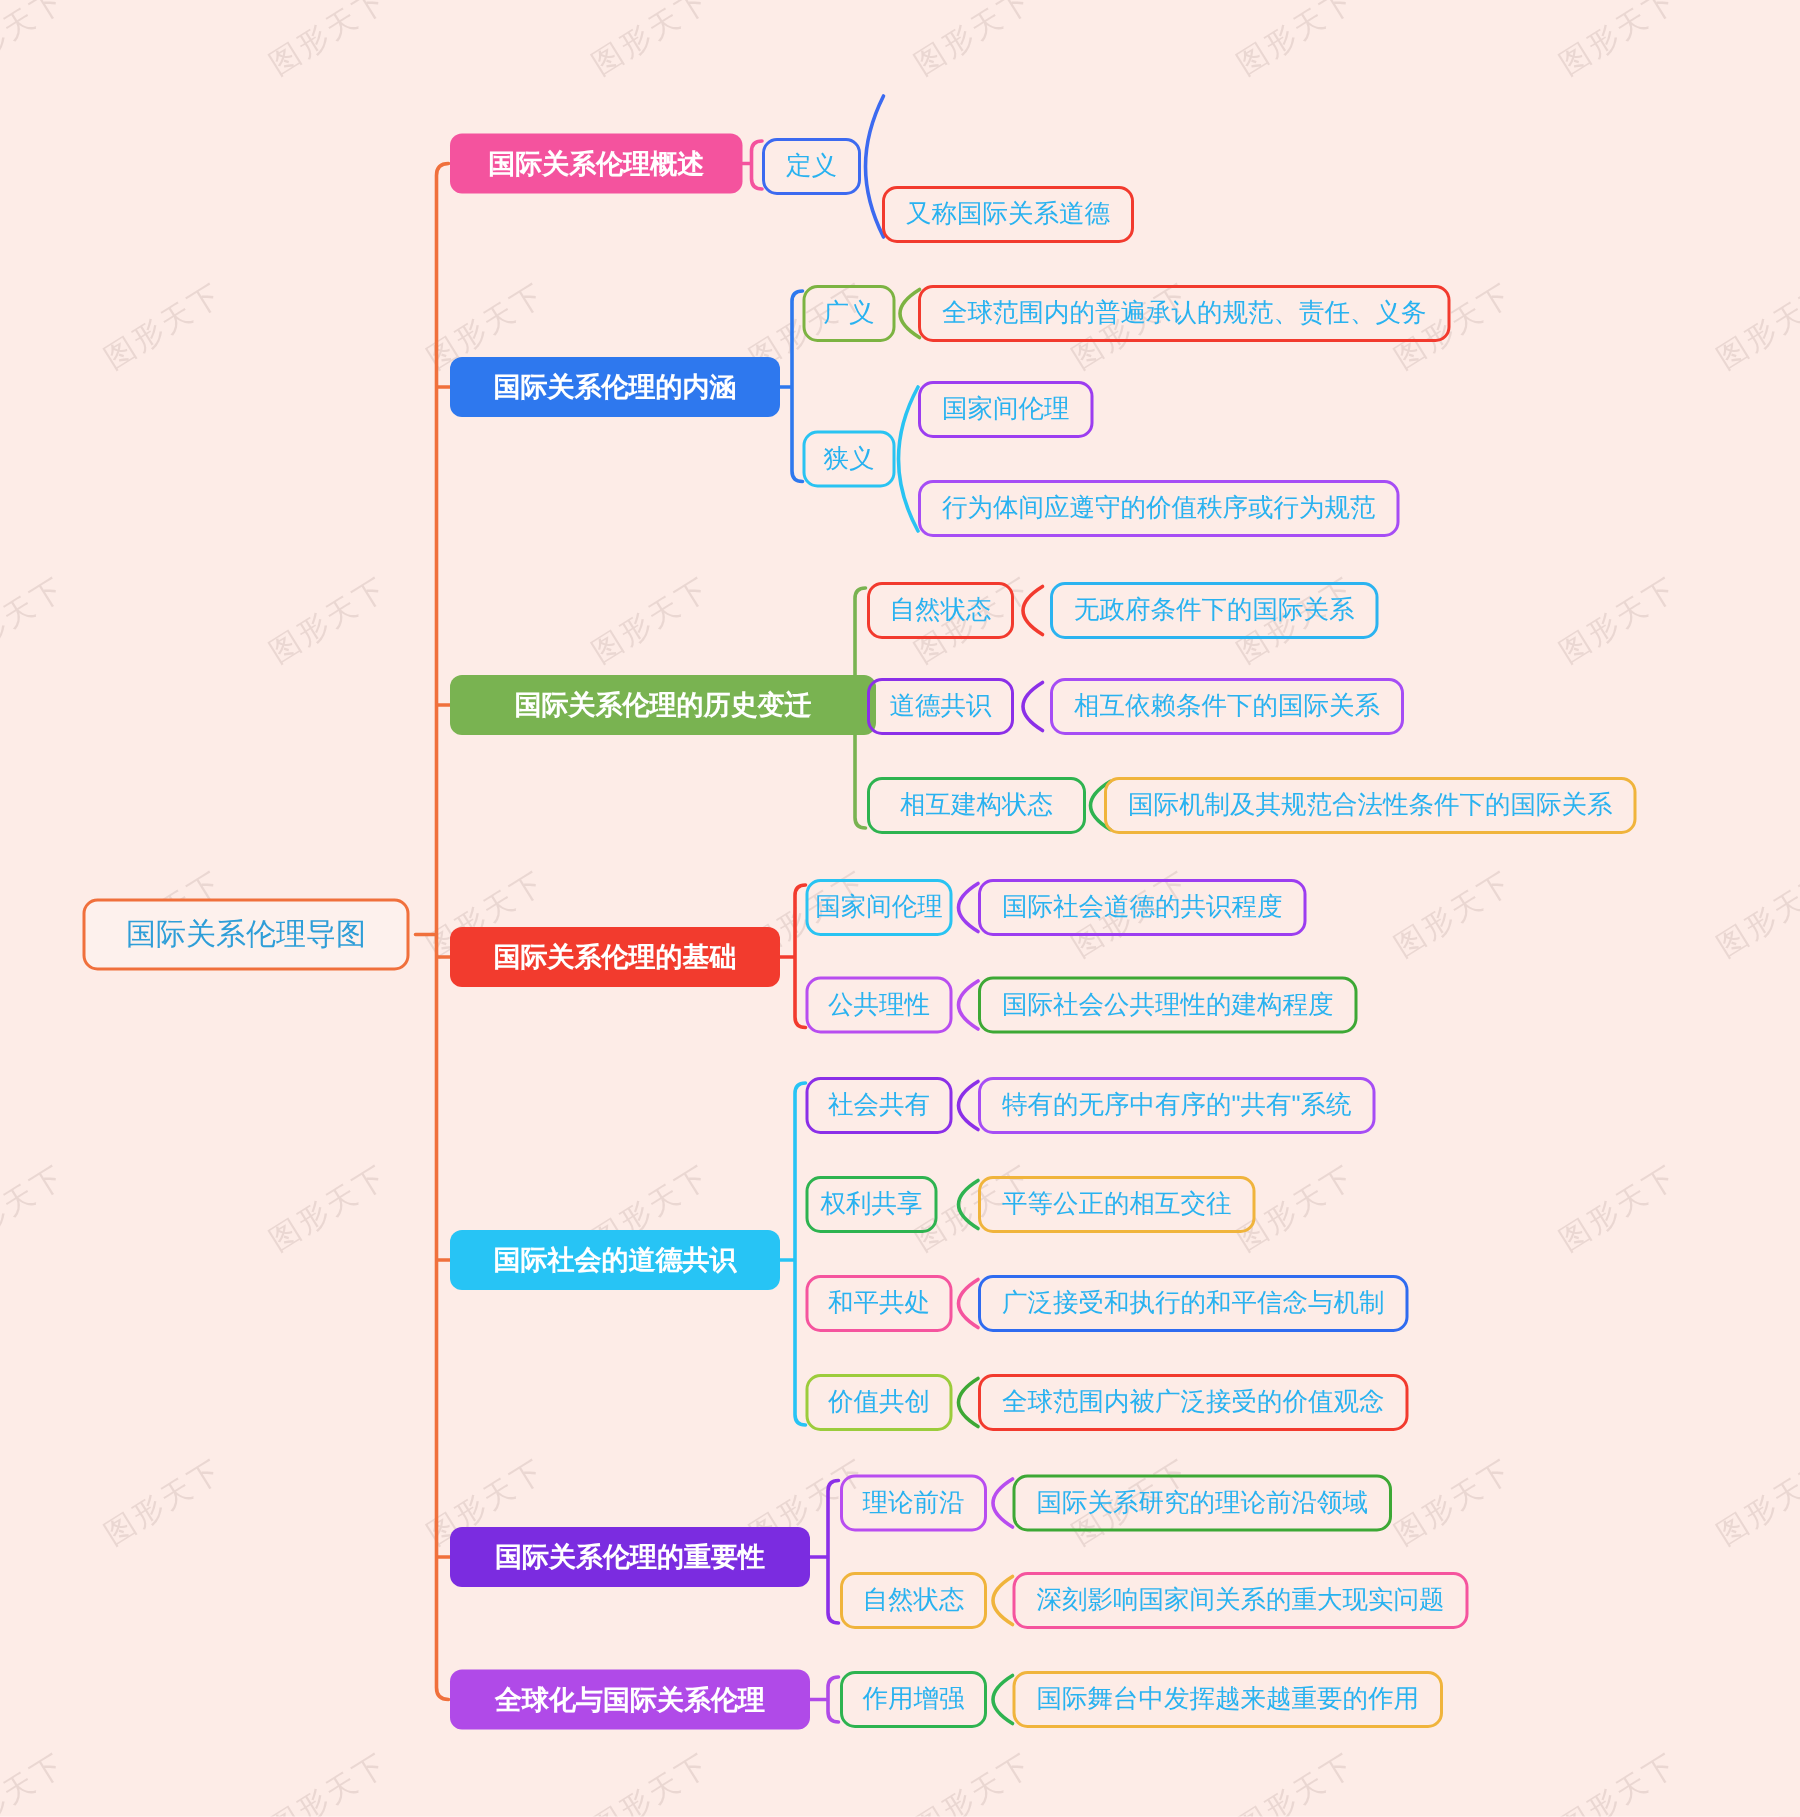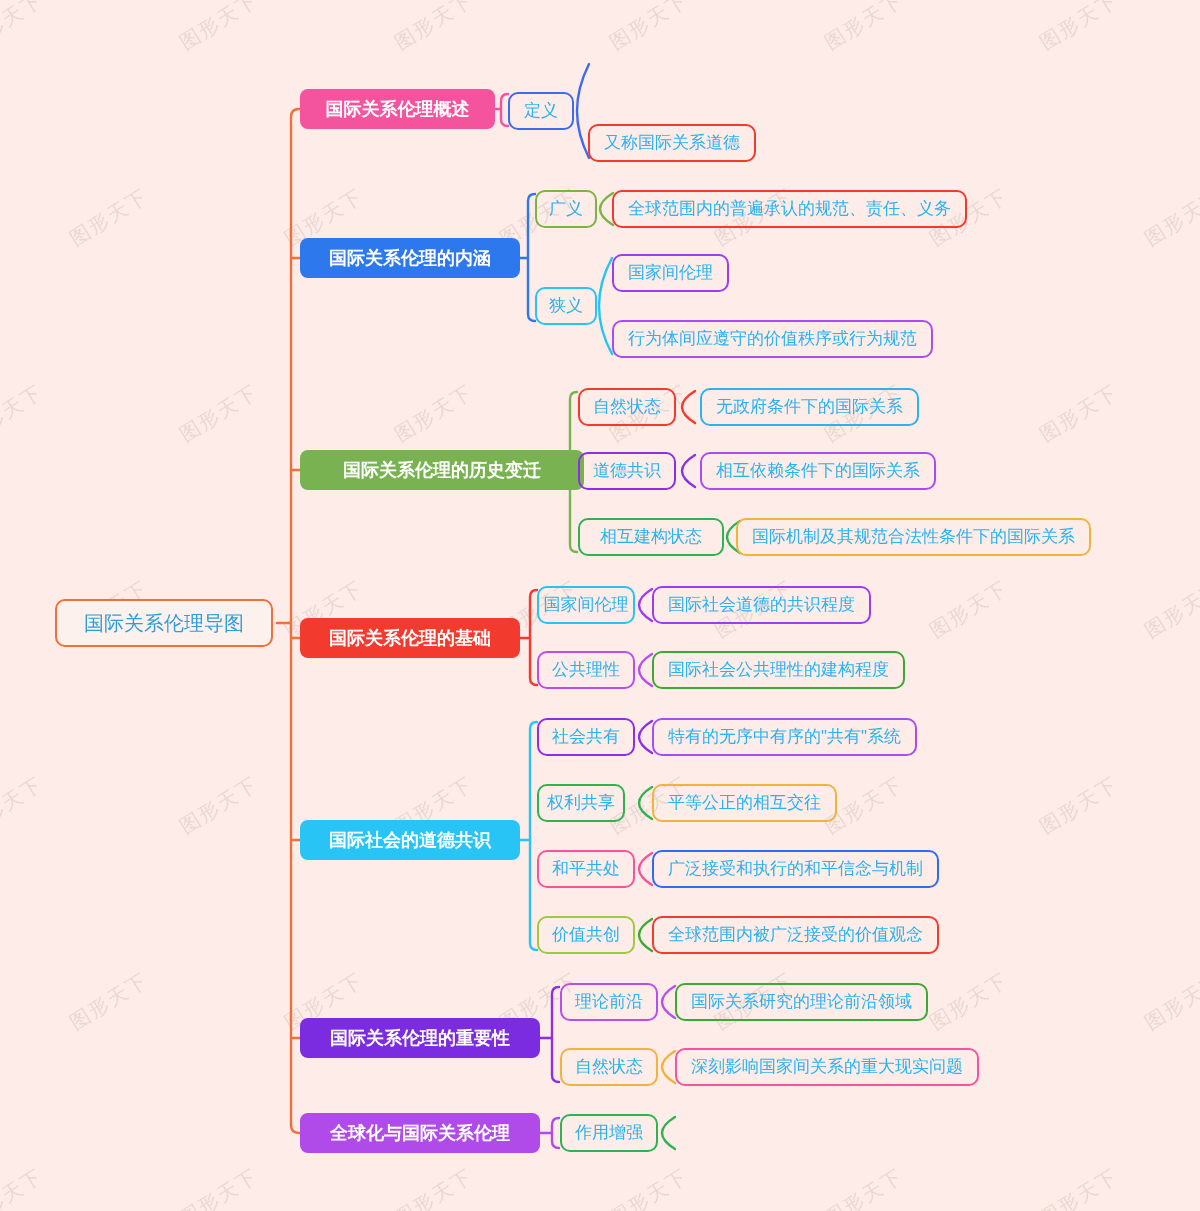--- a/index.html
+++ b/index.html
@@ -137,14 +137,15 @@
   <div class="node branch" style="left:300px;top:1018px;width:240px;background:#7b2ce0">国际关系伦理的重要性</div>
 
   <div class="node leaf" style="left:652px;top:916px;border-color:#f23a2e">全球范围内被广泛接受的价值观念</div>
   <div class="node l2" style="left:560px;top:983px;width:98px;border-color:#b84df0">理论前沿</div>
   <div class="node leaf" style="left:675px;top:983px;border-color:#3da835">国际关系研究的理论前沿领域</div>
   <div class="node l2" style="left:560px;top:1048px;width:98px;border-color:#f0b43c">自然状态</div>
   <div class="node leaf" style="left:675px;top:1048px;border-color:#f5549e">深刻影响国家间关系的重大现实问题</div>
 
   <div class="node branch" style="left:300px;top:1113px;width:240px;background:#b04ae8">全球化与国际关系伦理</div>
   <div class="node l2" style="left:560px;top:1114px;width:98px;border-color:#2eb350">作用增强</div>
+  <div class="node leaf" style="left:675px;top:1114px;border-color:#f0b43c">国际舞台中发挥越来越重要的作用</div>
 
 </div>
 
 </body></html>

